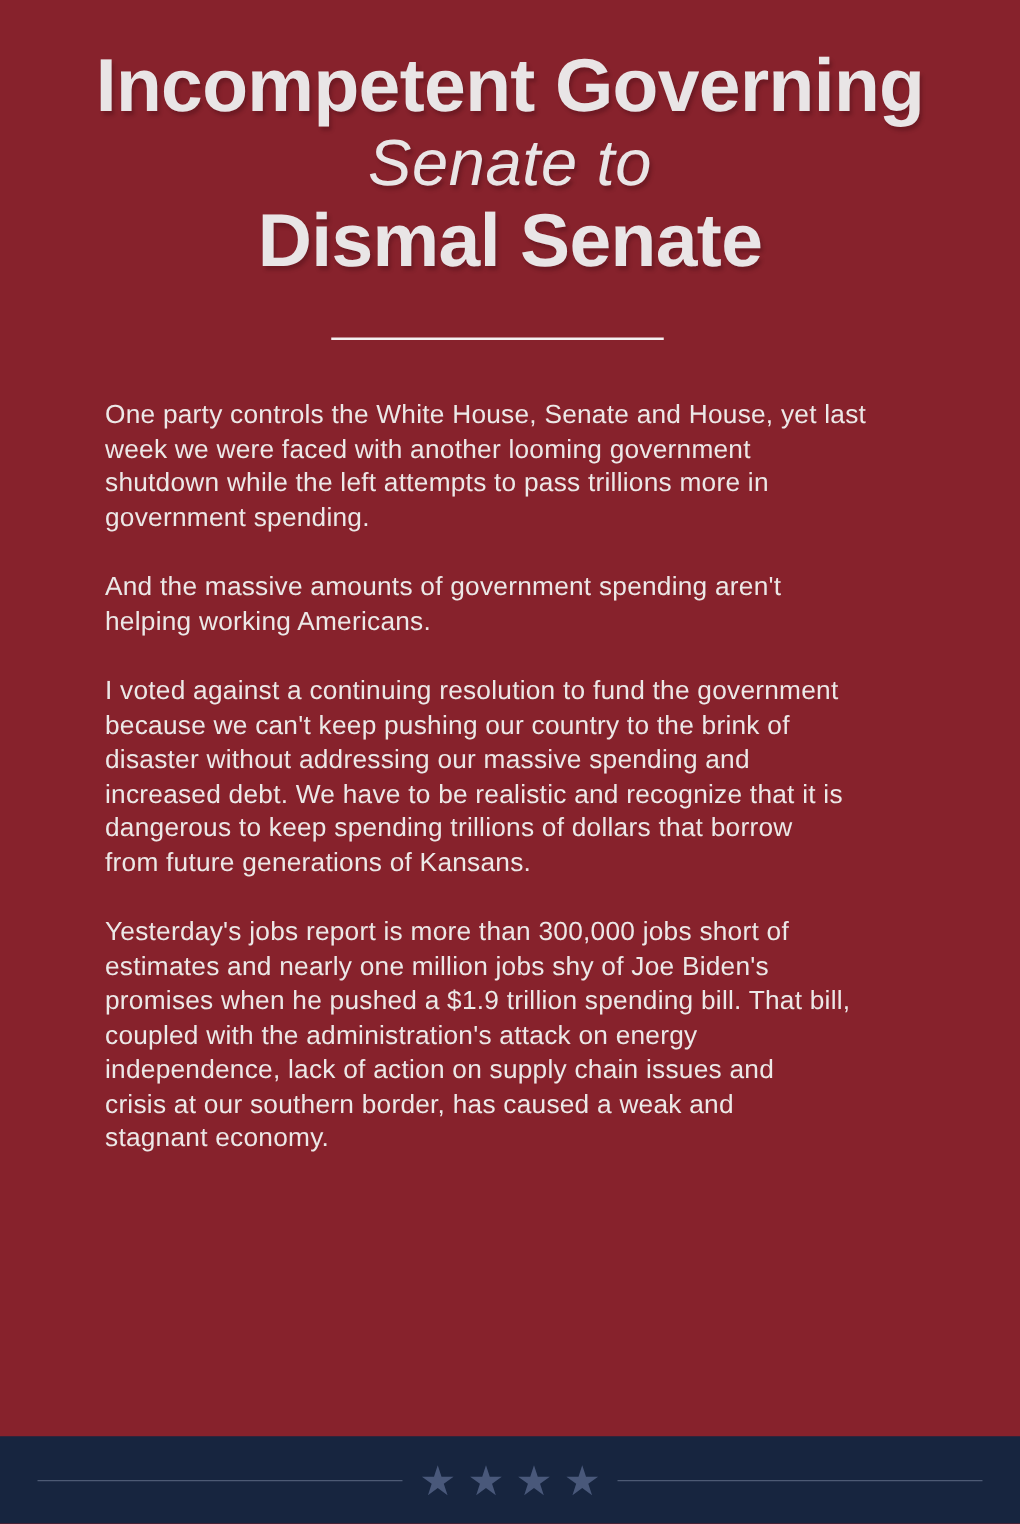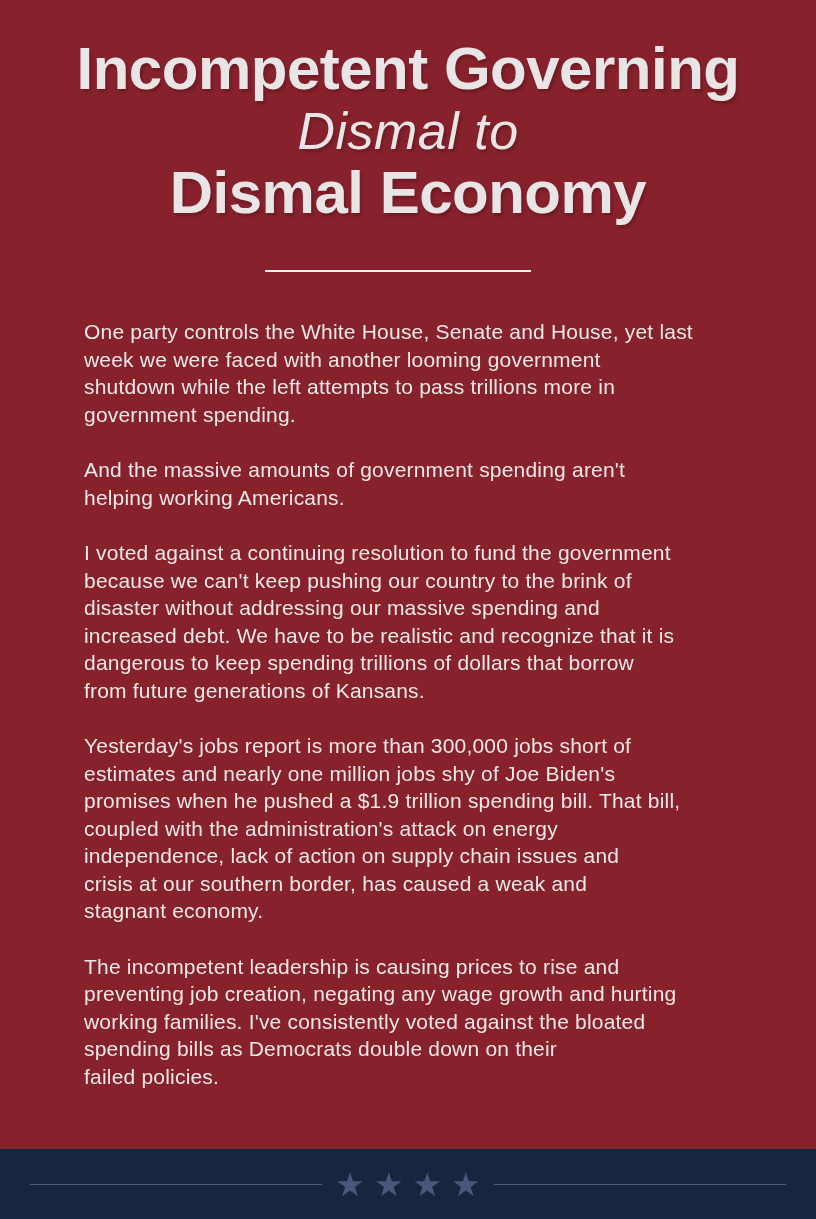--- a/index.html
+++ b/index.html
@@ -81,22 +81,22 @@
     white-space: nowrap;
   }
 </style>
 </head>
 <body>
 
 <div class="poster">
 
   <div class="title-block">
     <div class="title-line-bold">Incompetent Governing</div>
-    <div class="title-line-italic">Dismal to</div>
-    <div class="title-line-bold">Dismal Economy</div>
+    <div class="title-line-italic">Senate to</div>
+    <div class="title-line-bold">Dismal Senate</div>
   </div>
 
   <div class="title-divider"></div>
 
   <div class="body-text">
     <p>One party controls the White House, Senate and House, yet last
 week we were faced with another looming government
 shutdown while the left attempts to pass trillions more in
 government spending.</p>
     <p>And the massive amounts of government spending aren't
@@ -107,25 +107,20 @@
 increased debt. We have to be realistic and recognize that it is
 dangerous to keep spending trillions of dollars that borrow
 from future generations of Kansans.</p>
     <p>Yesterday's jobs report is more than 300,000 jobs short of
 estimates and nearly one million jobs shy of Joe Biden's
 promises when he pushed a $1.9 trillion spending bill. That bill,
 coupled with the administration's attack on energy
 independence, lack of action on supply chain issues and
 crisis at our southern border, has caused a weak and
 stagnant economy.</p>
-    <p>The incompetent leadership is causing prices to rise and
-preventing job creation, negating any wage growth and hurting
-working families. I've consistently voted against the bloated
-spending bills as Democrats double down on their
-failed policies.</p>
   </div>
 
   <div class="footer">
     <div class="rule"></div>
     <div class="stars">★★★★</div>
     <div class="rule"></div>
   </div>
 
 </div>
 

